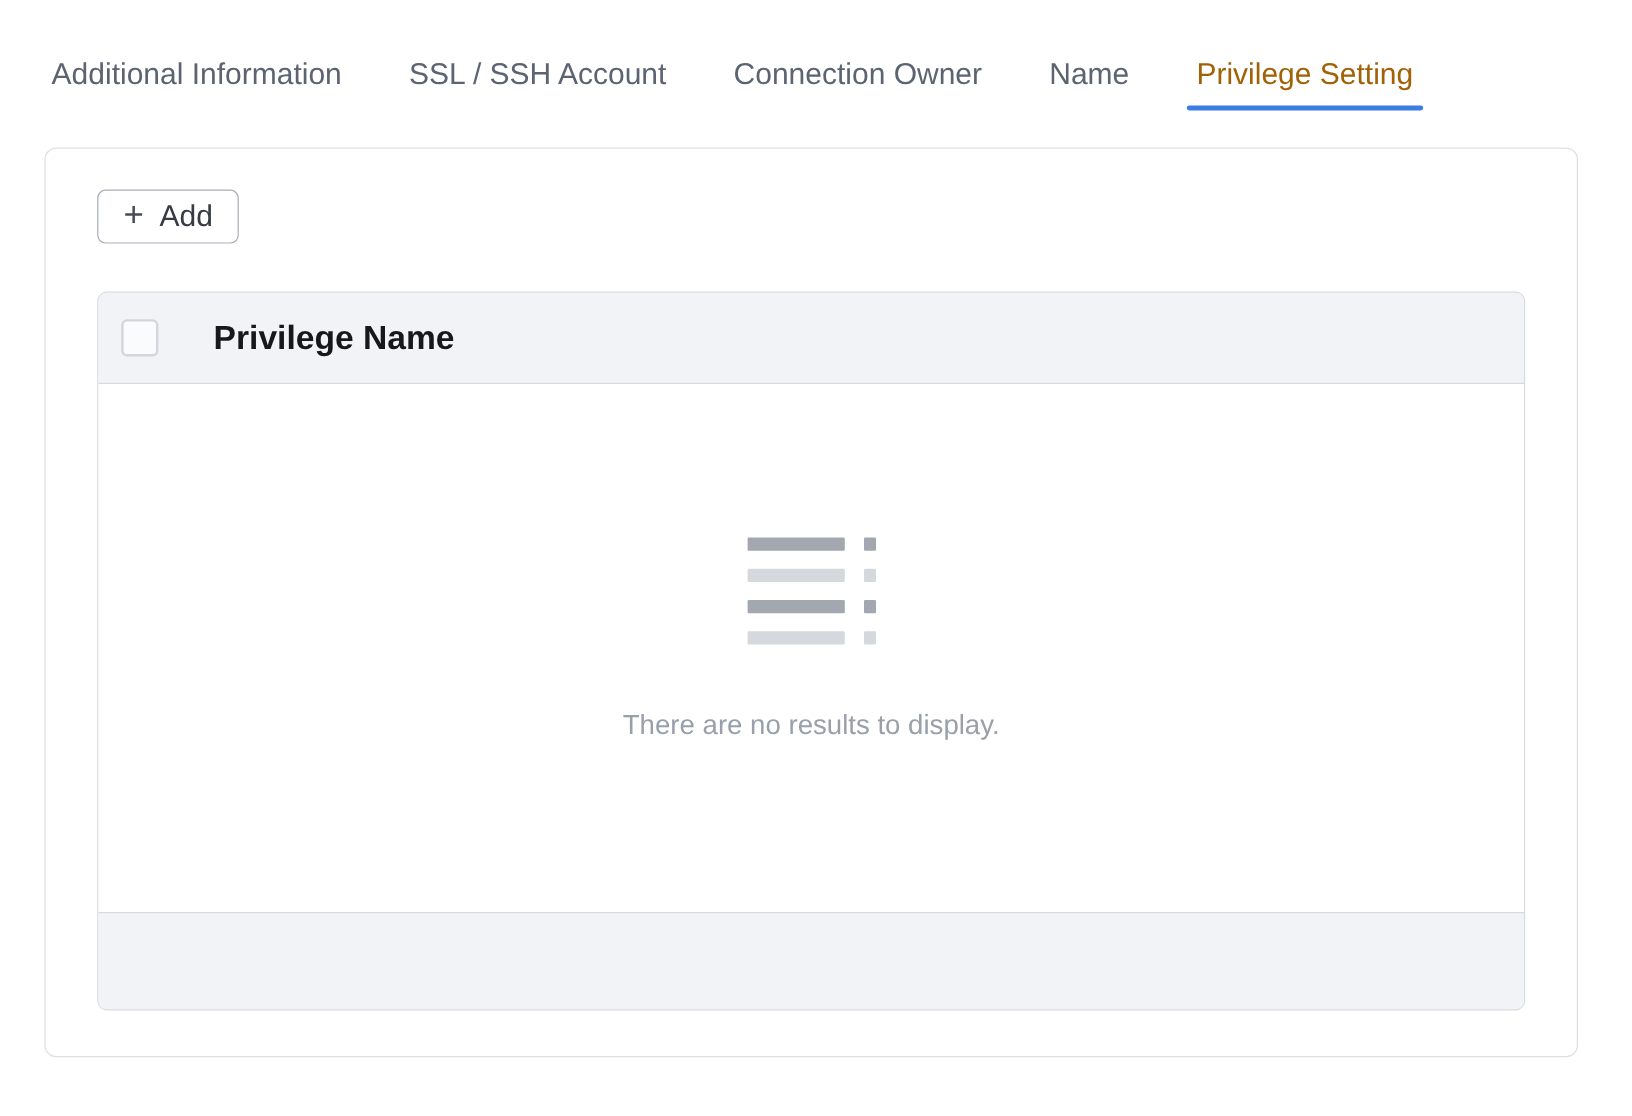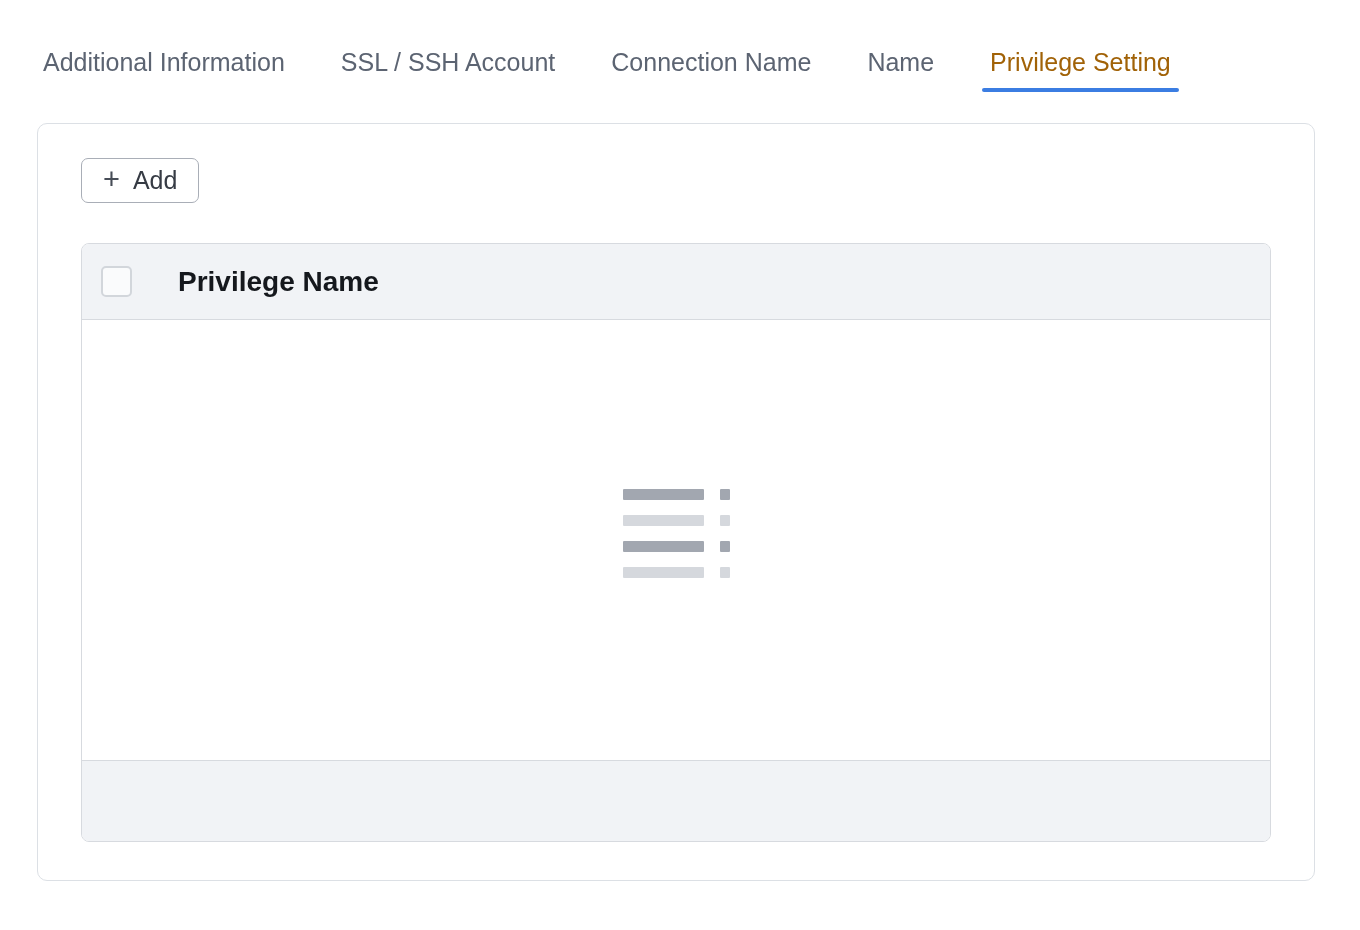--- a/index.html
+++ b/index.html
@@ -162,21 +162,21 @@
     background: #f1f3f6;
     border-top: 1px solid #d7dadf;
   }
 </style>
 </head>
 <body>
 
 <nav class="tabbar">
   <div class="tab">Additional Information</div>
   <div class="tab">SSL / SSH Account</div>
-  <div class="tab">Connection Name</div>
+  <div class="tab">Connection Owner</div>
   <div class="tab">Name</div>
   <div class="tab active">Privilege Setting</div>
 </nav>
 
 <section class="card">
 
   <div class="panel-header">
     <button class="add-button">
       <span class="plus">+</span>
       <span>Add</span>
@@ -202,19 +202,20 @@
           </div>
         <div class="row">
             <span class="bar dark"></span>
             <span class="sq dark"></span>
           </div>
         <div class="row">
             <span class="bar light"></span>
             <span class="sq light"></span>
           </div>
       </div>
+      <div class="empty-text">There are no results to display.</div>
     </div>
 
     <div class="table-footer"></div>
 
   </div>
 
 </section>
 
 </body></html>

